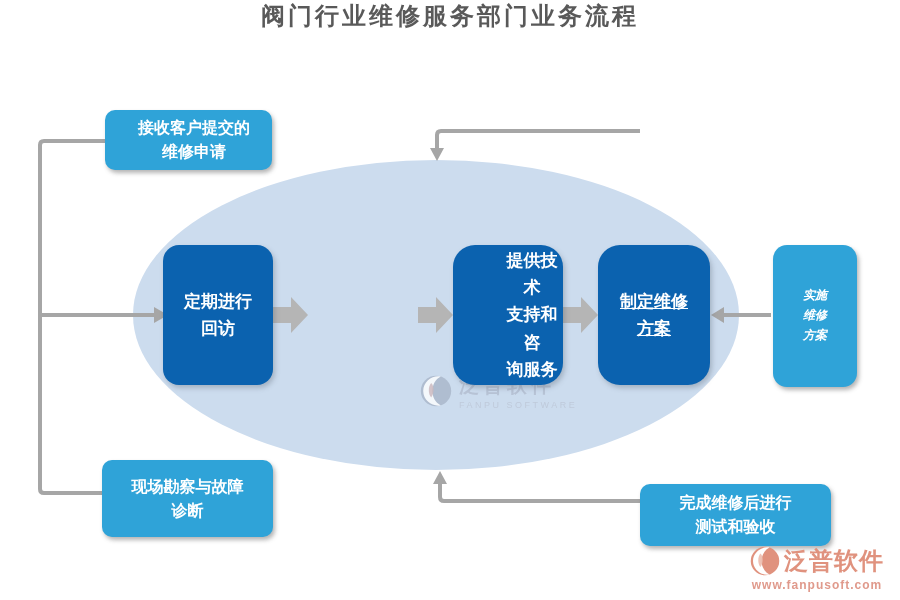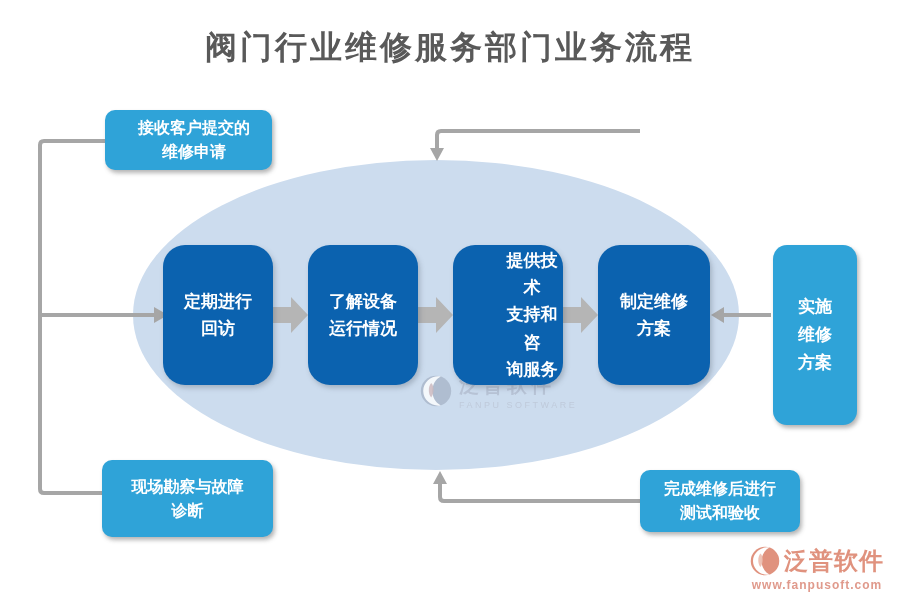--- a/index.html
+++ b/index.html
@@ -5,23 +5,23 @@
   * { margin: 0; padding: 0; box-sizing: border-box; }
   html,body { background:#ffffff; }
   body { font-family: "Liberation Sans", sans-serif; }
   .canvas {
     position: relative;
     width: 900px; height: 600px;
     background: #ffffff;
     overflow: hidden;
   }
   .page-title {
-    position: absolute; top: 26px; left: 0; width: 100%;
+    position: absolute; top: 0; left: 0; width: 100%;
     text-align: center;
-    font-size: 32px; font-weight: bold; color: #595959;
+    font-size: 24px; font-weight: bold; color: #595959;
     letter-spacing: 3px;
   }
   .ellipse {
     position: absolute; left: 133px; top: 160px;
     width: 606px; height: 310px;
     background: #ccdcee;
     border-radius: 50%;
     z-index: 0;
   }
   svg.connectors { position: absolute; left: 0; top: 0; z-index: 1; }
@@ -42,29 +42,29 @@
   .step-node {
     background: #0b62af;
     border-radius: 22px;
     font-size: 17px; line-height: 1.6;
     top: 245px; height: 140px; width: 110px;
     box-shadow: 2px 3px 5px rgba(90,100,115,0.35);
   }
   .node-tl { left: 105px; top: 110px; width: 167px; height: 60px; padding-left: 11px; }
   .node-tr { left: 640px; top: 102px; width: 165px; height: 60px; }
   .node-bl { left: 102px; top: 460px; width: 171px; height: 77px; }
-  .node-br { left: 640px; top: 470px; width: 160px; height: 62px; }
+  .node-br { left: 640px; top: 484px; width: 191px; height: 62px; }
   .node-right {
-    left: 773px; top: 245px; width: 84px; height: 180px;
-    border-radius: 14px; font-size: 17px; line-height: 1.65;
+    left: 773px; top: 245px; width: 84px; height: 142px;
+    border-radius: 14px; font-size: 12px; line-height: 1.65; font-style: italic;
   }
-  .step-1 { left: 163px; }
+  .step-1 { left: 163px; border-radius: 16px; }
   .step-2 { left: 308px; }
   .step-3 { left: 453px; padding-left: 48px; }
-  .step-4 { left: 598px; width: 112px; }
+  .step-4 { left: 598px; width: 112px; text-decoration: underline; }
   .watermark {
     position: absolute; left: 420px; top: 372px;
     display: flex; align-items: center; gap: 7px;
     z-index: 1; opacity: 0.8;
   }
   .watermark .wm-name {
     font-size: 20px; font-weight: bold; color: #b3bdd0; letter-spacing: 4px;
   }
   .watermark .wm-sub {
     font-size: 9px; color: #bcc6d6; letter-spacing: 2.5px; margin-top: 1px;
@@ -114,22 +114,20 @@
   <div class="node outer-node node-bl">现场勘察与故障
 诊断</div>
   <div class="node outer-node node-br">完成维修后进行
 测试和验收</div>
   <div class="node outer-node node-right">实施
 维修
 方案</div>
 
   <div class="node step-node step-1">定期进行
 回访</div>
-  <div class="node step-node step-2">了解设备
-运行情况</div>
   <div class="node step-node step-3">提供技术
 支持和咨
 询服务</div>
   <div class="node step-node step-4">制定维修
 方案</div>
 
   <div class="watermark">
     <svg class="logo" width="32" height="32" viewBox="0 0 40 40" style="color:#a9b6c9;">
       <circle cx="20" cy="20" r="19" fill="currentColor"></circle>
       <path d="M26 2 C12 9 12 31 26 38 C16 40 4 32 4 20 C4 8 16 0 26 2 Z" fill="#ffffff"></path>

